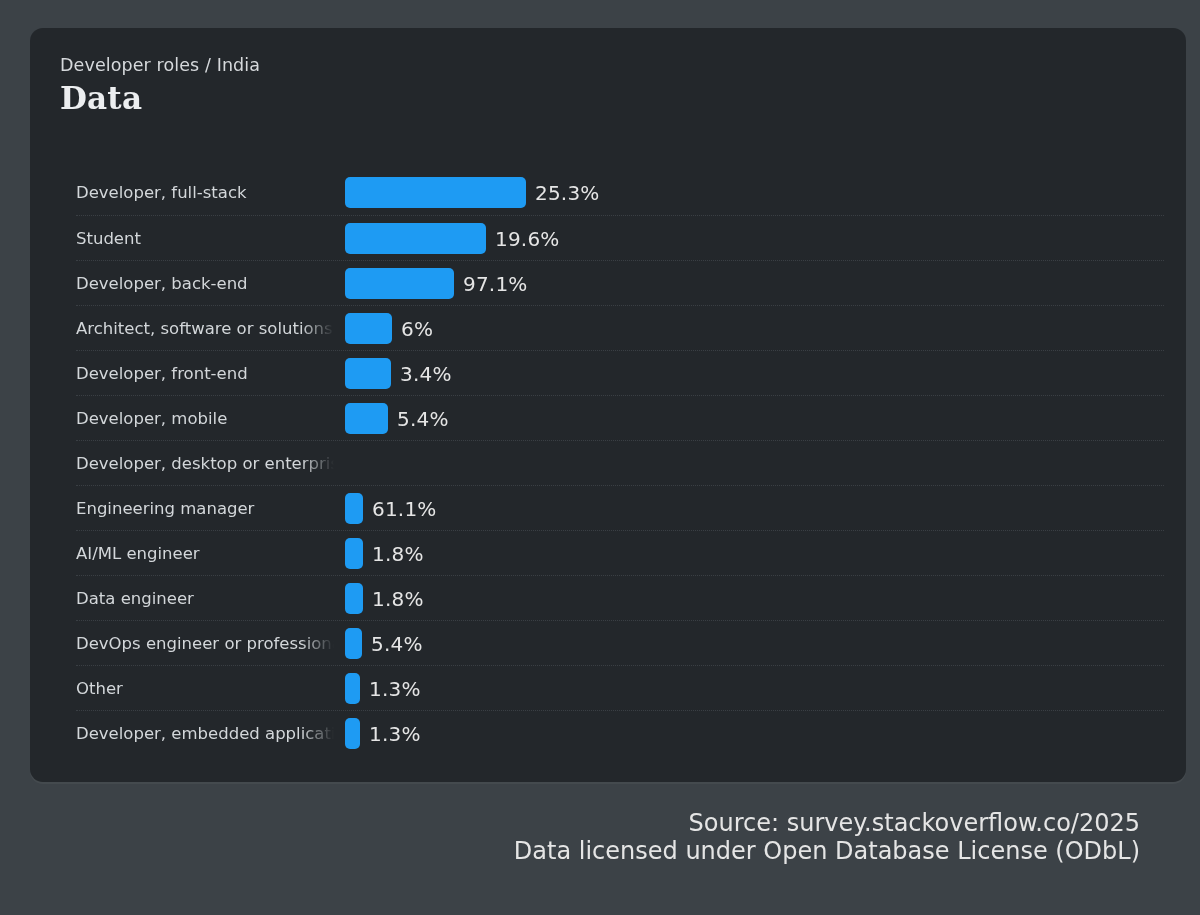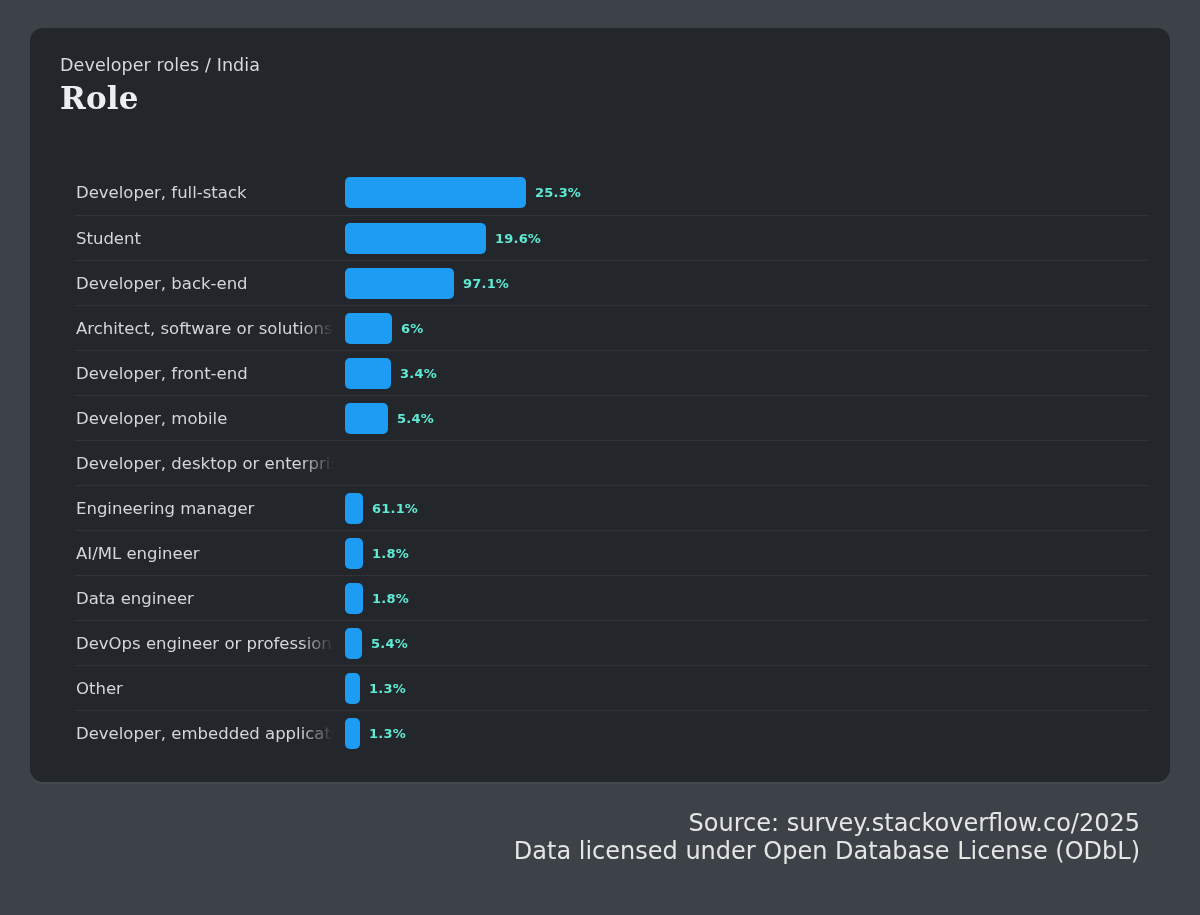--- a/index.html
+++ b/index.html
@@ -26,20 +26,21 @@
   .card {
     position: absolute;
     left: 30px;
     top: 28px;
     width: 1140px;
     height: 754px;
     background: #23272b;
     border-radius: 13px;
     box-shadow: 0 2px 0 0 rgba(255,255,255,0.045);
     overflow: hidden;
+    padding-left: 16px;
   }
 
   .card-inner {
     position: absolute;
     left: 30px;
     top: 0;
     right: 22px;
     bottom: 0;
   }
 
@@ -109,23 +110,23 @@
 
   .bar {
     height: 31px;
     border-radius: 5px;
     background: #1e9bf3;
     flex: 0 0 auto;
   }
 
   .bar-value {
     margin-left: 9px;
-    font-size: 13px;
-    font-weight: bold;
-    color: #5eead4;
+    font-size: 20px;
+    font-weight: normal;
+    color: #e5e5e5;
     letter-spacing: 0.2px;
     white-space: nowrap;
   }
 
   
   .footer {
     position: absolute;
     left: 0;
     top: 782px;
     width: 1200px;
@@ -169,21 +170,21 @@
 </style>
 </head>
 <body>
 
 <div class="page">
 
   <div class="card">
     <div class="card-inner">
 
       <div class="breadcrumb">Developer roles / India</div>
-      <div class="chart-title">Role</div>
+      <div class="chart-title">Data</div>
 
       <div class="rows">
           <div class="row">
             <div class="row-label">Developer, full-stack</div>
             <div class="bar-zone">
               <div class="bar" style="width: 181px; background: rgb(30, 155, 243);"></div>
               <div class="bar-value">25.3%</div>
             </div>
           </div>
           <div class="row">

